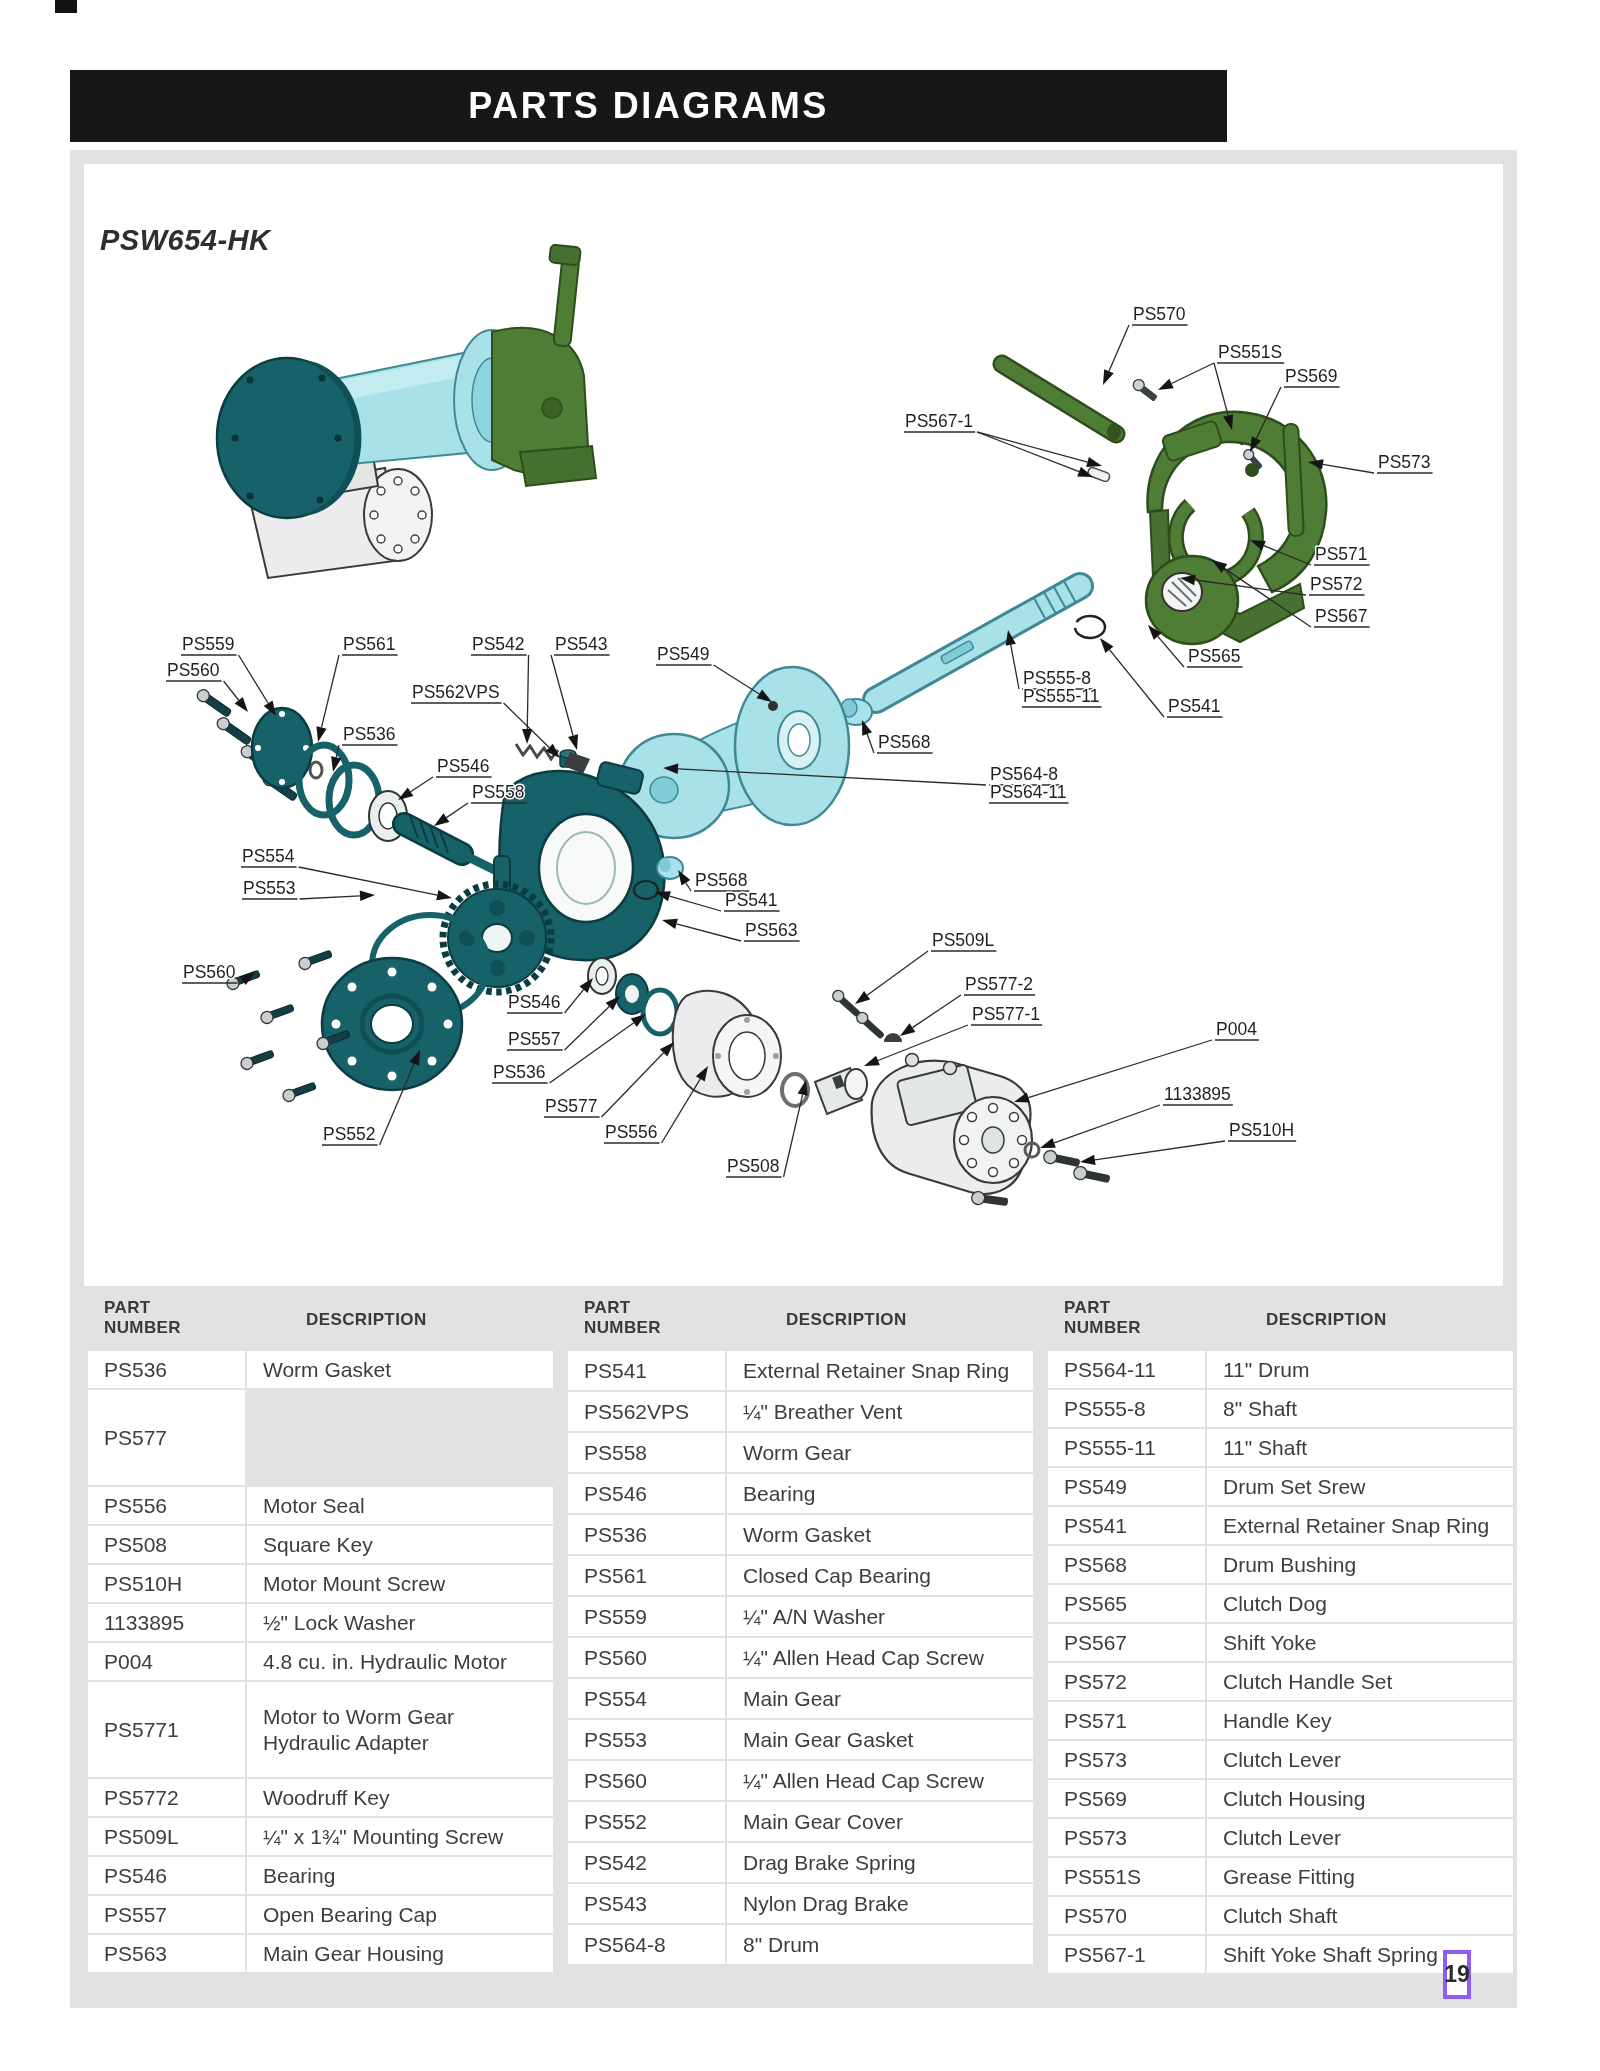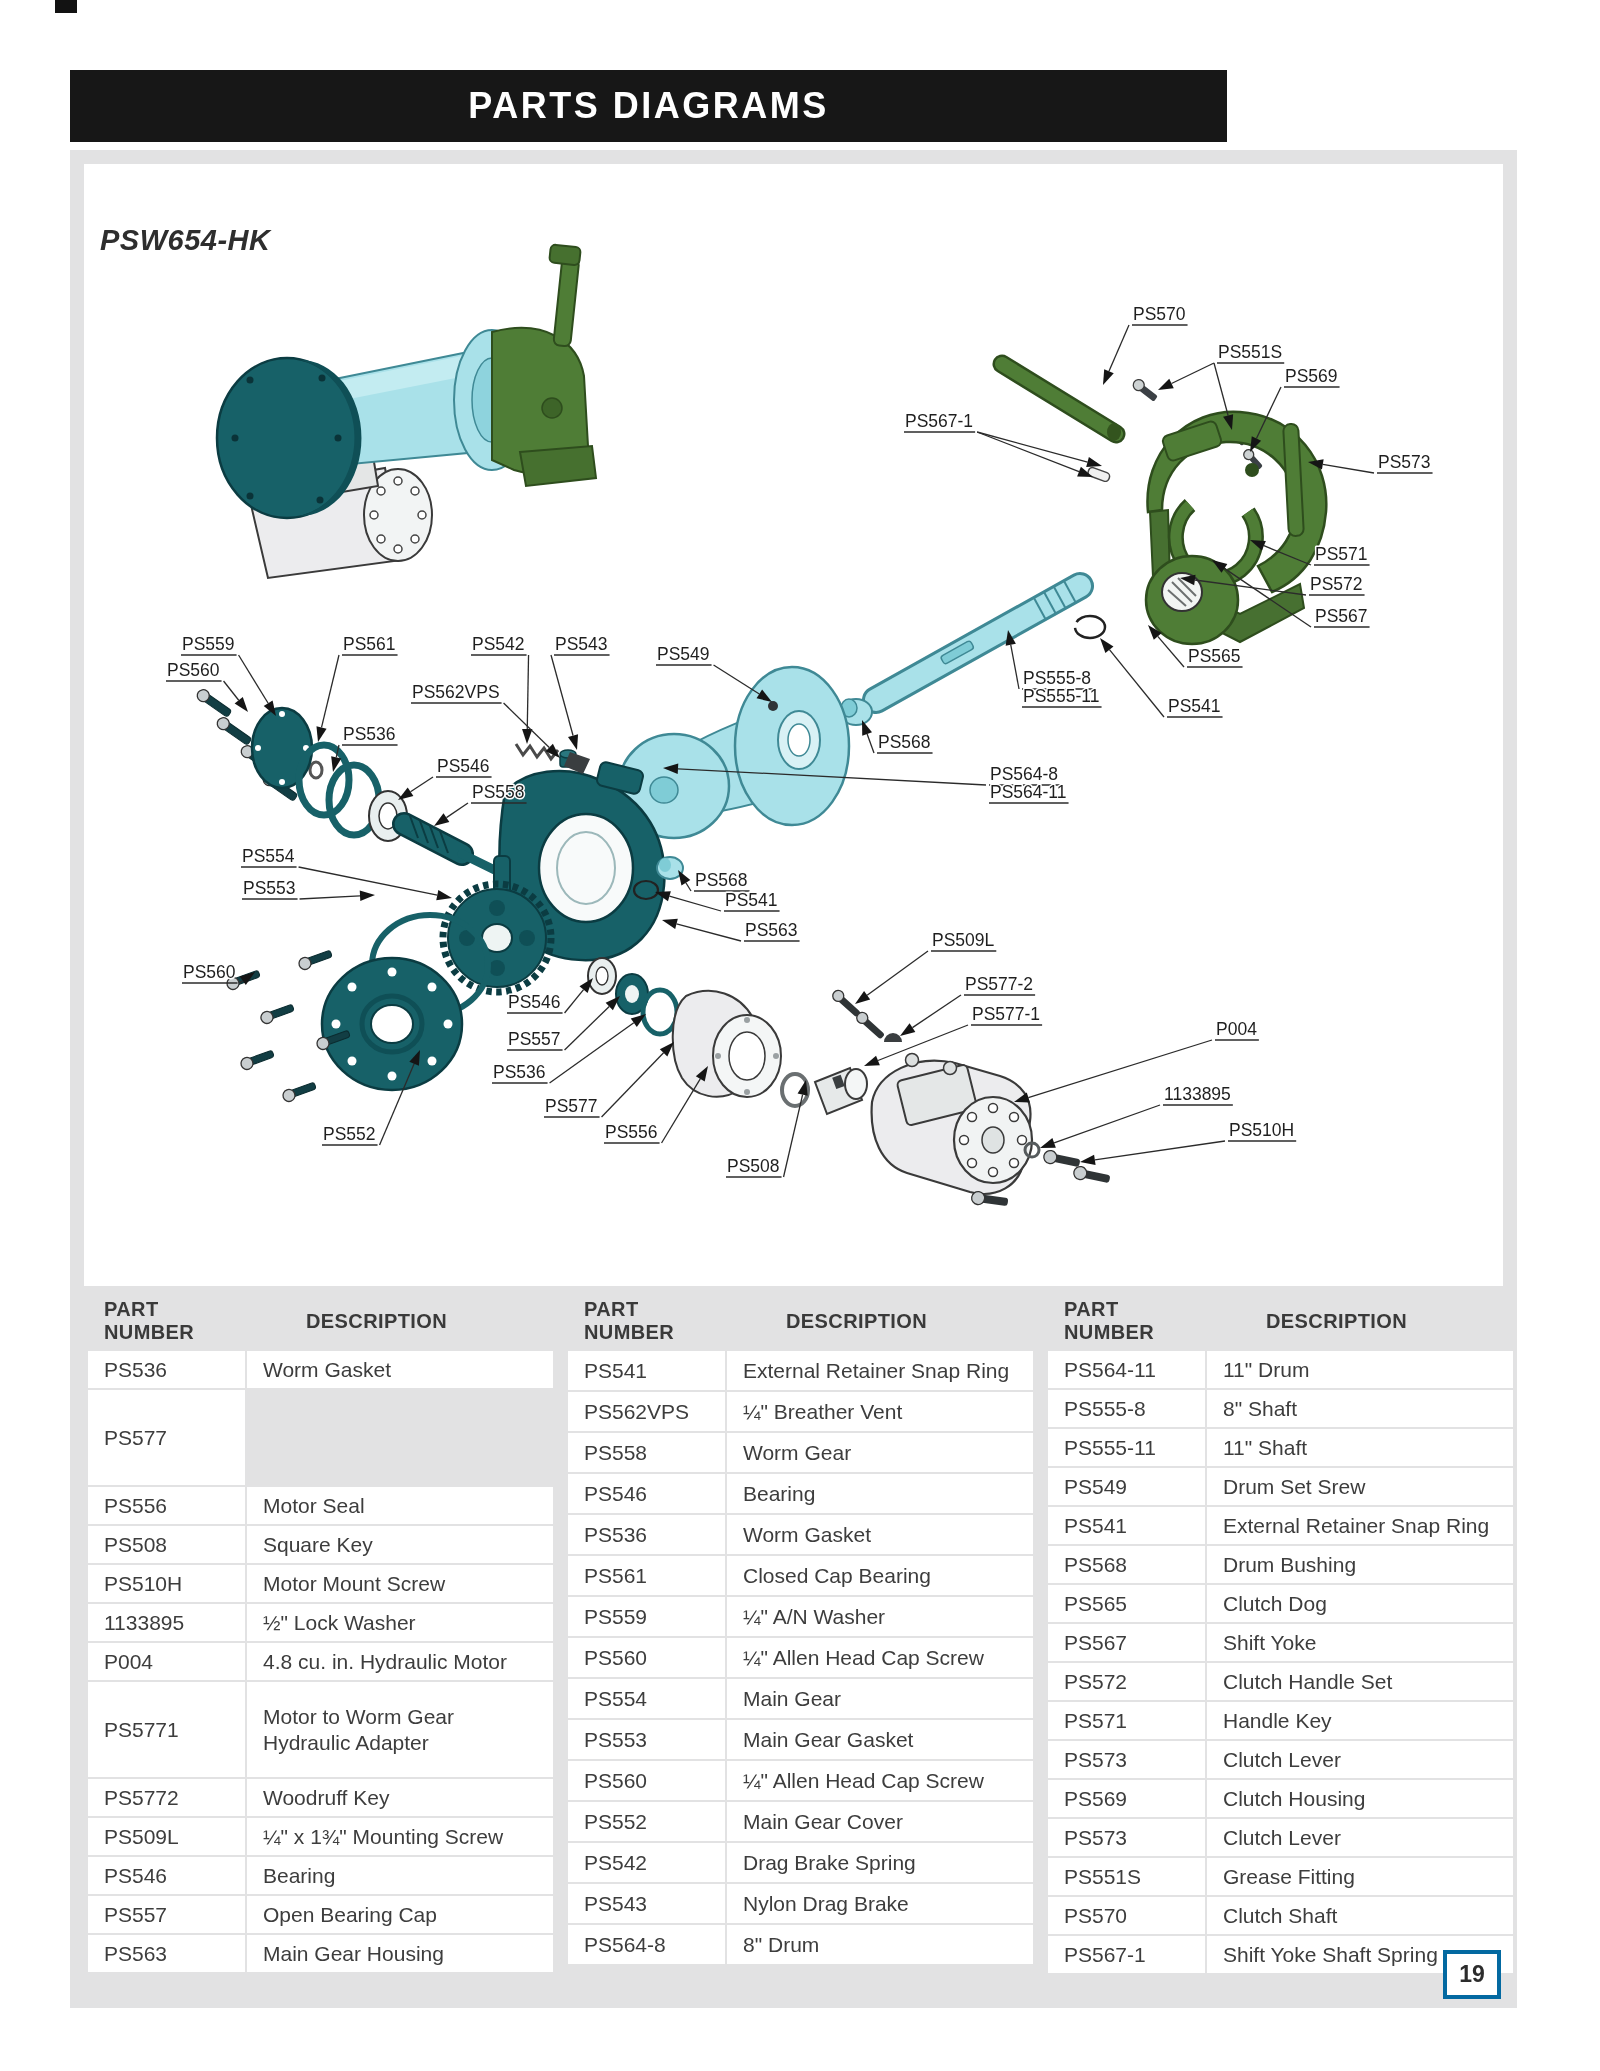--- a/index.html
+++ b/index.html
@@ -11,35 +11,35 @@
   .banner h1{margin:0;color:#ffffff;font-size:36px;font-weight:bold;letter-spacing:2.5px;}
   .frame{position:absolute;left:70px;top:150px;width:1447px;height:1858px;background:#e2e2e3;}
   .diagram-panel{position:absolute;left:84px;top:164px;width:1419px;height:1122px;background:#ffffff;}
   #diagram-svg{position:absolute;left:84px;top:164px;width:1419px;height:1122px;}
   .plabel{font-family:"Liberation Sans",sans-serif;font-size:17.5px;fill:#1f1f1f;
           paint-order:stroke;stroke:#ffffff;stroke-width:3px;stroke-linejoin:round;}
   .ulin{stroke:#2b2b2b;stroke-width:1.4;}
   .ldr{stroke:#2b2b2b;stroke-width:1.3;fill:none;}
   .arr{fill:#151515;}
   .thead{position:absolute;width:465px;top:1297px;height:52px;font-weight:bold;color:#3a3a3a;
-         font-size:20px;letter-spacing:0.4px;}
+         font-size:17px;letter-spacing:0.4px;}
   .thead .hpart{position:absolute;left:16px;top:1px;width:125px;line-height:1.15;}
   .thead .hdesc{position:absolute;left:174px;top:13px;margin-left:44px;}
   .h1{left:88px}.h2{left:568px}.h3{left:1048px}
   .ptable{position:absolute;top:1351px;width:465px;}
   .t1{left:88px}.t2{left:568px}.t3{left:1048px}
   .prow{display:flex;margin-bottom:2px;height:37px;}
   .t2 .prow{height:39px;}
   .prow.tall{height:95px;}
   .c1{width:141px;background:#ffffff;margin-right:2px;display:flex;align-items:center;
       padding-left:16px;font-size:21px;color:#3d3d3d;flex:none;}
   .c2{flex:1;background:#ffffff;display:flex;align-items:center;padding-left:16px;
       font-size:21px;color:#3d3d3d;line-height:1.2;padding-right:20px;}
-  .pagenum{position:absolute;left:1443px;top:1950px;width:58px;height:49px;background:#ffffff;
-           border:4px solid #0369a1;box-sizing:border-box;display:flex;align-items:center;
+  .pagenum{position:absolute;left:1443px;top:1950px;width:28px;height:49px;background:#ffffff;
+           border:4px solid #8b5cf6;box-sizing:border-box;display:flex;align-items:center;
            justify-content:center;font-weight:bold;font-size:23px;color:#2c2c2c;}
 </style>
 </head>
 <body>
 
 <div id="page">
   <div class="corner-mark"></div>
 
   <div class="banner">
     <h1>PARTS DIAGRAMS</h1>

